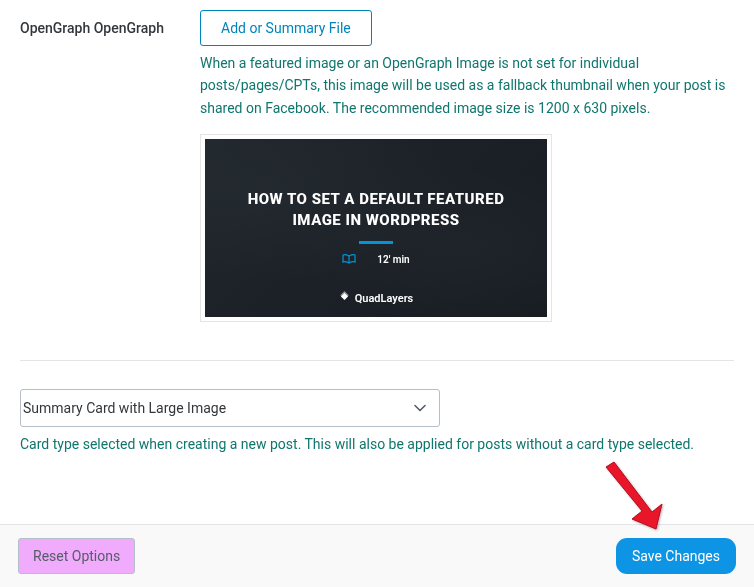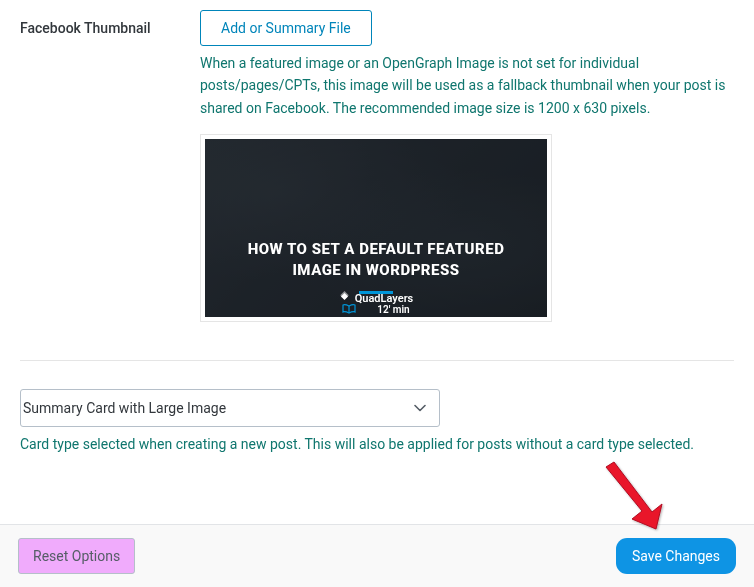--- a/index.html
+++ b/index.html
@@ -55,21 +55,21 @@
       background: #fff;
     }
     .thumb-inner {
       background: #2a3038;
       position: relative;
       width: 342px;
       height: 178px;
       display: flex;
       flex-direction: column;
       align-items: center;
-      justify-content: flex-end;
+      justify-content: center;
       overflow: hidden;
     }
     .thumb-bg {
       position: absolute;
       inset: 0;
       background: linear-gradient(135deg, #3a4149 0%, #2a3038 40%, #1e2328 100%);
       opacity: 0.85;
     }
     .thumb-bg::before {
       content: '';
@@ -210,21 +210,21 @@
       z-index: 10;
     }
     .arrow-annotation svg {
       display: block;
     }
   </style>
 </head>
 <body>
 
 <div class="form-row">
-  <div class="form-label">Facebook Thumbnail</div>
+  <div class="form-label">OpenGraph OpenGraph</div>
   <div class="form-content">
     <button class="upload-button">Add or Summary File</button>
     <p class="description">When a featured image or an OpenGraph Image is not set for individual posts/pages/CPTs, this image will be used as a fallback thumbnail when your post is shared on Facebook. The recommended image size is 1200 x 630 pixels.</p>
     <div class="thumbnail-preview">
       <div class="thumb-inner">
         <div class="thumb-bg"></div>
         <div class="thumb-overlay"></div>
         <div class="thumb-title">
           <span>HOW TO SET A DEFAULT FEATURED</span><br>
           <span>IMAGE IN WORDPRESS</span>

